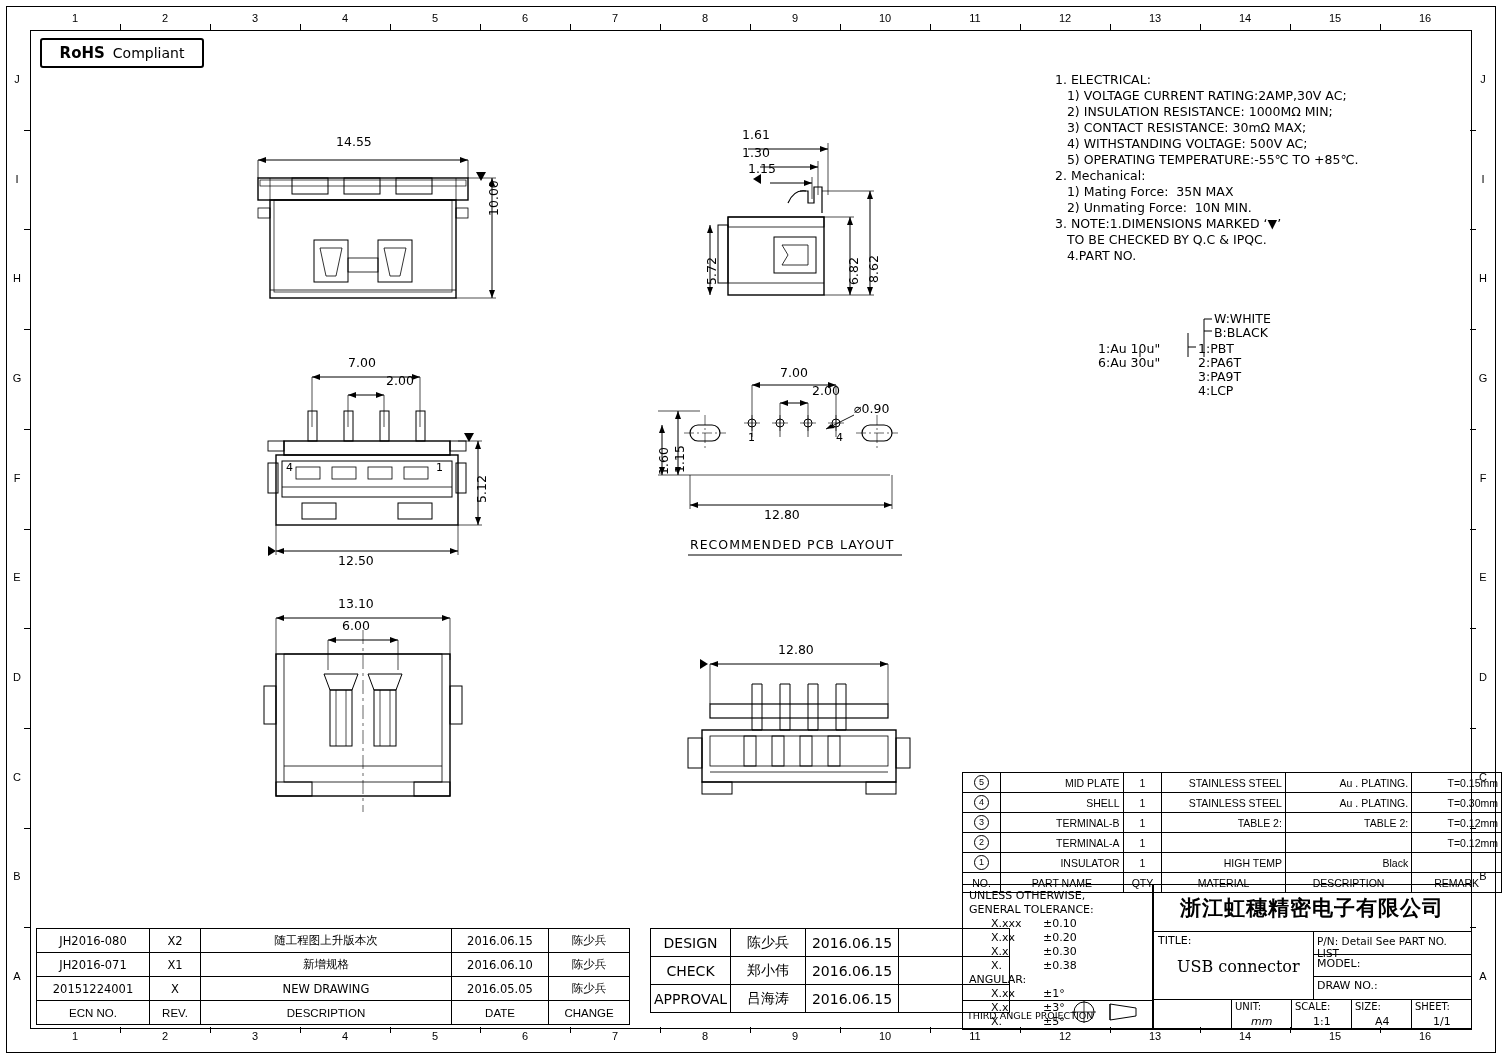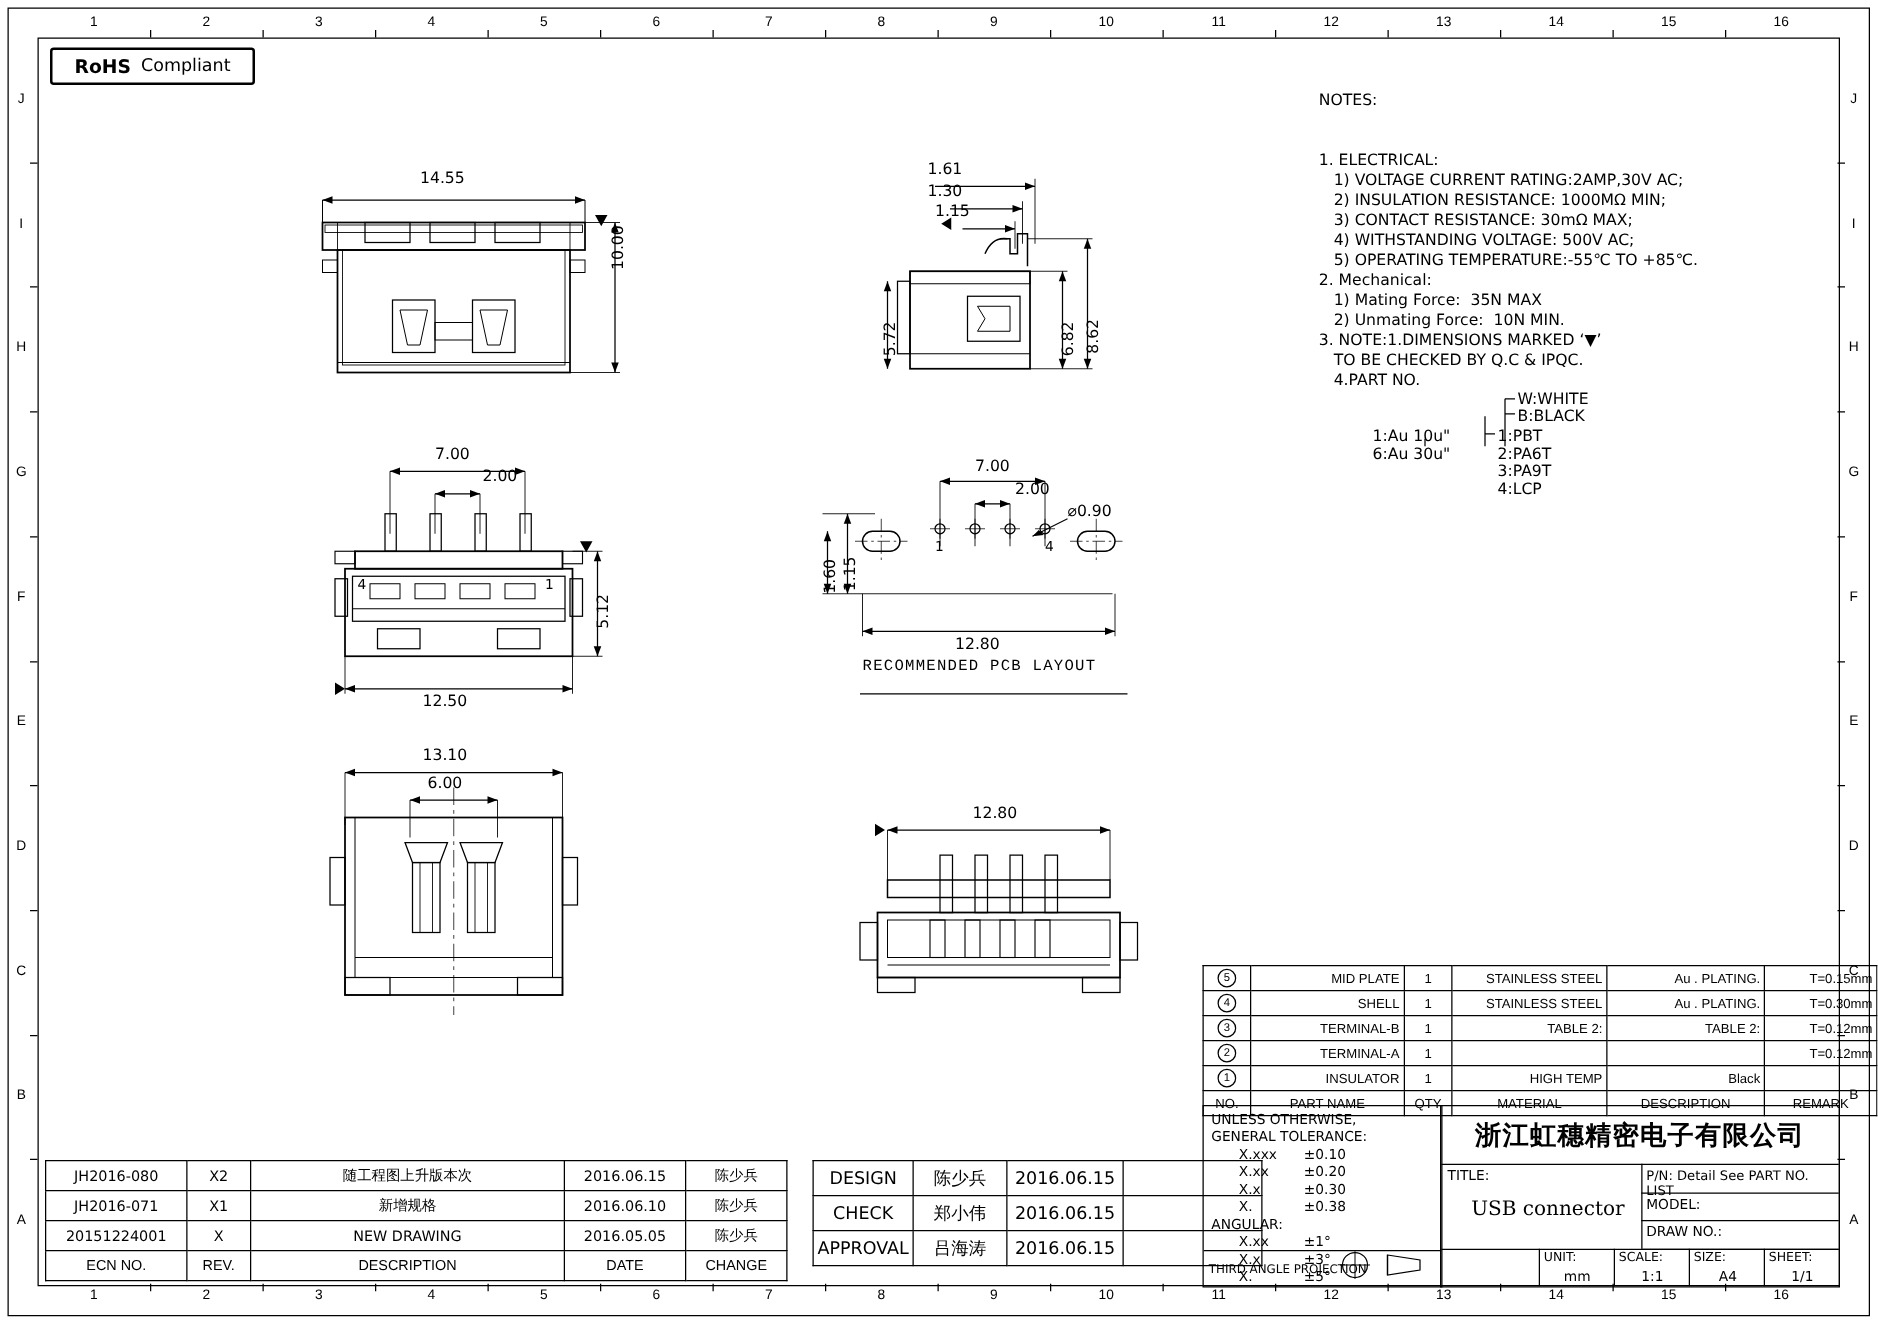--- a/index.html
+++ b/index.html
@@ -148,21 +148,20 @@
       <div class="tick-h" style="top: 927.3px; left: 24px; width: 6px;"></div>
       <div class="tick-h" style="top: 927.3px; left: 1470px; width: 6px;"></div>
     </div>
 
   <div class="abs" id="rohs">
     <span class="b">RoHS</span>
     <span class="n">Compliant</span>
   </div>
 
   <div class="abs notes" style="left:1055px;top:40px;width:430px;">
-    <div>NOTES:</div>
     <div id="notes-lines"><div style="white-space: pre;">1. ELECTRICAL:</div><div style="white-space: pre;">   1) VOLTAGE CURRENT RATING:2AMP,30V AC;</div><div style="white-space: pre;">   2) INSULATION RESISTANCE: 1000MΩ MIN;</div><div style="white-space: pre;">   3) CONTACT RESISTANCE: 30mΩ MAX;</div><div style="white-space: pre;">   4) WITHSTANDING VOLTAGE: 500V AC;</div><div style="white-space: pre;">   5) OPERATING TEMPERATURE:-55℃ TO +85℃.</div><div style="white-space: pre;">2. Mechanical:</div><div style="white-space: pre;">   1) Mating Force:  35N MAX</div><div style="white-space: pre;">   2) Unmating Force:  10N MIN.</div><div style="white-space: pre;">3. NOTE:1.DIMENSIONS MARKED ‘▼’</div><div style="white-space: pre;">   TO BE CHECKED BY Q.C &amp; IPQC.</div><div style="white-space: pre;"></div><div style="white-space: pre;">   4.PART NO.</div></div>
   </div>
 
   <div class="abs" style="left:1100px;top:305px;width:260px;height:95px;">
     <svg width="260" height="95">
       <line x1="104" y1="14" x2="104" y2="52" stroke="#000" stroke-width="1"></line>
       <line x1="104" y1="14" x2="112" y2="14" stroke="#000" stroke-width="1"></line>
       <line x1="104" y1="26" x2="112" y2="26" stroke="#000" stroke-width="1"></line>
       <line x1="88" y1="28" x2="88" y2="52" stroke="#000" stroke-width="1"></line>
       <line x1="88" y1="42" x2="96" y2="42" stroke="#000" stroke-width="1"></line>
@@ -418,21 +417,21 @@
       <line x1="48" y1="190" x2="262" y2="190" stroke="#000" stroke-width="1"></line>
     </svg>
     <div class="abs dimtxt" style="left:140px;top:0px;">7.00</div>
     <div class="abs dimtxt" style="left:172px;top:18px;">2.00</div>
     <div class="abs dimtxt" style="left:214px;top:36px;">⌀0.90</div>
     <div class="abs dimtxt small" style="left:108px;top:66px;">1</div>
     <div class="abs dimtxt small" style="left:196px;top:66px;">4</div>
     <div class="abs dimtxt" style="left:32px;top:108px;transform:rotate(-90deg);transform-origin:left top;">1.15</div>
     <div class="abs dimtxt" style="left:16px;top:110px;transform:rotate(-90deg);transform-origin:left top;">1.60</div>
     <div class="abs dimtxt" style="left:124px;top:142px;">12.80</div>
-    <div class="abs dimtxt" style="left:50px;top:161px;letter-spacing:1px;font-family:Liberation Mono, monospace;">RECOMMENDED PCB LAYOUT</div>
+    <div class="abs dimtxt" style="left:50px;top:172px;letter-spacing:1px;">RECOMMENDED PCB LAYOUT</div>
   </div>
 
   <div class="abs" style="left:680px;top:640px;">
     <svg width="260" height="190">
 
       <line x1="30" y1="24" x2="208" y2="24" stroke="#000" stroke-width="1"></line>
       <path d="M30,24 l8,-3 l0,6 z" fill="#000"></path>
       <path d="M208,24 l-8,-3 l0,6 z" fill="#000"></path>
       <line x1="30" y1="24" x2="30" y2="64" stroke="#000" stroke-width="0.7"></line>
       <line x1="208" y1="24" x2="208" y2="64" stroke="#000" stroke-width="0.7"></line>
@@ -563,21 +562,21 @@
     <div class="abs" style="left:0;top:114px;width:318px;height:30px;"></div>
     <div class="abs" style="left:0;top:114px;width:318px;height:1px;background:#000;"></div>
     <div class="abs" style="left:78px;top:114px;width:1px;height:30px;background:#000;"></div>
     <div class="abs" style="left:138px;top:114px;width:1px;height:30px;background:#000;"></div>
     <div class="abs" style="left:198px;top:114px;width:1px;height:30px;background:#000;"></div>
     <div class="abs" style="left:258px;top:114px;width:1px;height:30px;background:#000;"></div>
     <div class="abs" style="left:82px;top:116px;font-size:10px;">UNIT:</div>
     <div class="abs" style="left:142px;top:116px;font-size:10px;text-align:right;">SCALE:</div>
     <div class="abs" style="left:202px;top:116px;font-size:10px;">SIZE:</div>
     <div class="abs" style="left:262px;top:116px;font-size:10px;">SHEET:</div>
-    <div class="abs" style="left:98px;top:130px;font-size:11px;">mm</div>
+    <div class="abs" style="left:98px;top:130px;font-size:11px;font-style:italic;">mm</div>
     <div class="abs" style="left:160px;top:130px;font-size:11px;">1:1</div>
     <div class="abs" style="left:222px;top:130px;font-size:11px;">A4</div>
     <div class="abs" style="left:280px;top:130px;font-size:11px;">1/1</div>
   </div>
 
   <table class="abs" id="rev-table">
     <tbody id="rev-body">
         <tr>
           <td class="ctr cjk" style="width: 106px;">JH2016-080</td>
           <td class="ctr cjk" style="width: 44px;">X2</td>

